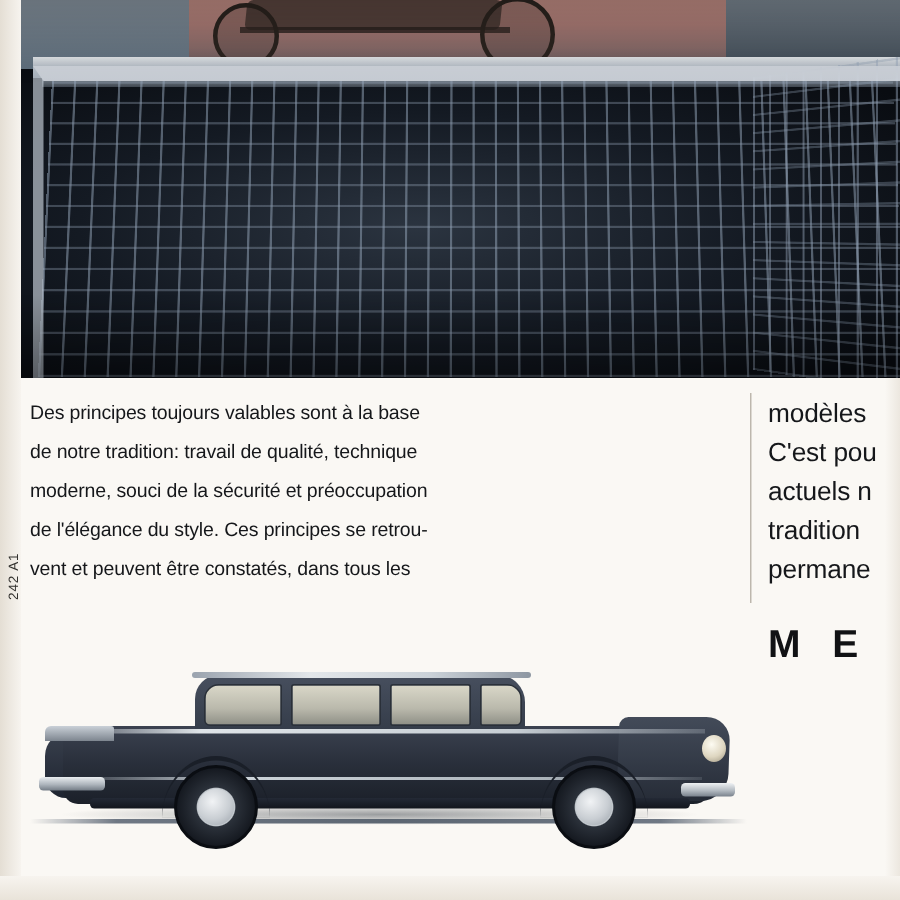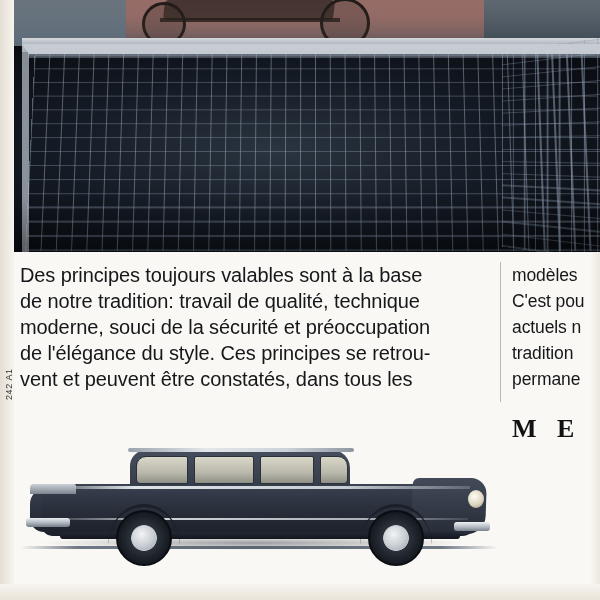--- a/index.html
+++ b/index.html
@@ -145,21 +145,21 @@
     left: 512px; top: 262px; width: 96px;
     overflow: hidden;
   }
   .col-divider {
     position: absolute;
     left: 500px; top: 262px; width: 1px; height: 140px;
     background: #bdb7ad;
   }
   .body-text {
     font-family: "Liberation Sans", sans-serif;
-    font-size: 20px;
+    font-size: 13px;
     line-height: 26px;
     color: #15171a;
     letter-spacing: -0.1px;
     white-space: pre-line;
   }
   .col-right .body-text {
     white-space: pre-line;
     font-size: 17.5px;
     line-height: 26px;
   }
@@ -300,21 +300,21 @@
     position: absolute;
     left: 6px; top: 58px; width: 46px; height: 10px;
     background: linear-gradient(180deg, #c9d0d7 0%, #7d858f 100%);
     border-radius: 4px 2px 0 0;
   }
 
   
   .brand {
     position: absolute;
     left: 512px; top: 414px;
-    font-family: Liberation Serif, serif;
+    font-family: Liberation Sans, sans-serif;
     font-weight: bold;
     font-size: 26px;
     letter-spacing: 7px;
     color: #111214;
     white-space: nowrap;
   }
 </style>
 </head>
 <body>
 

